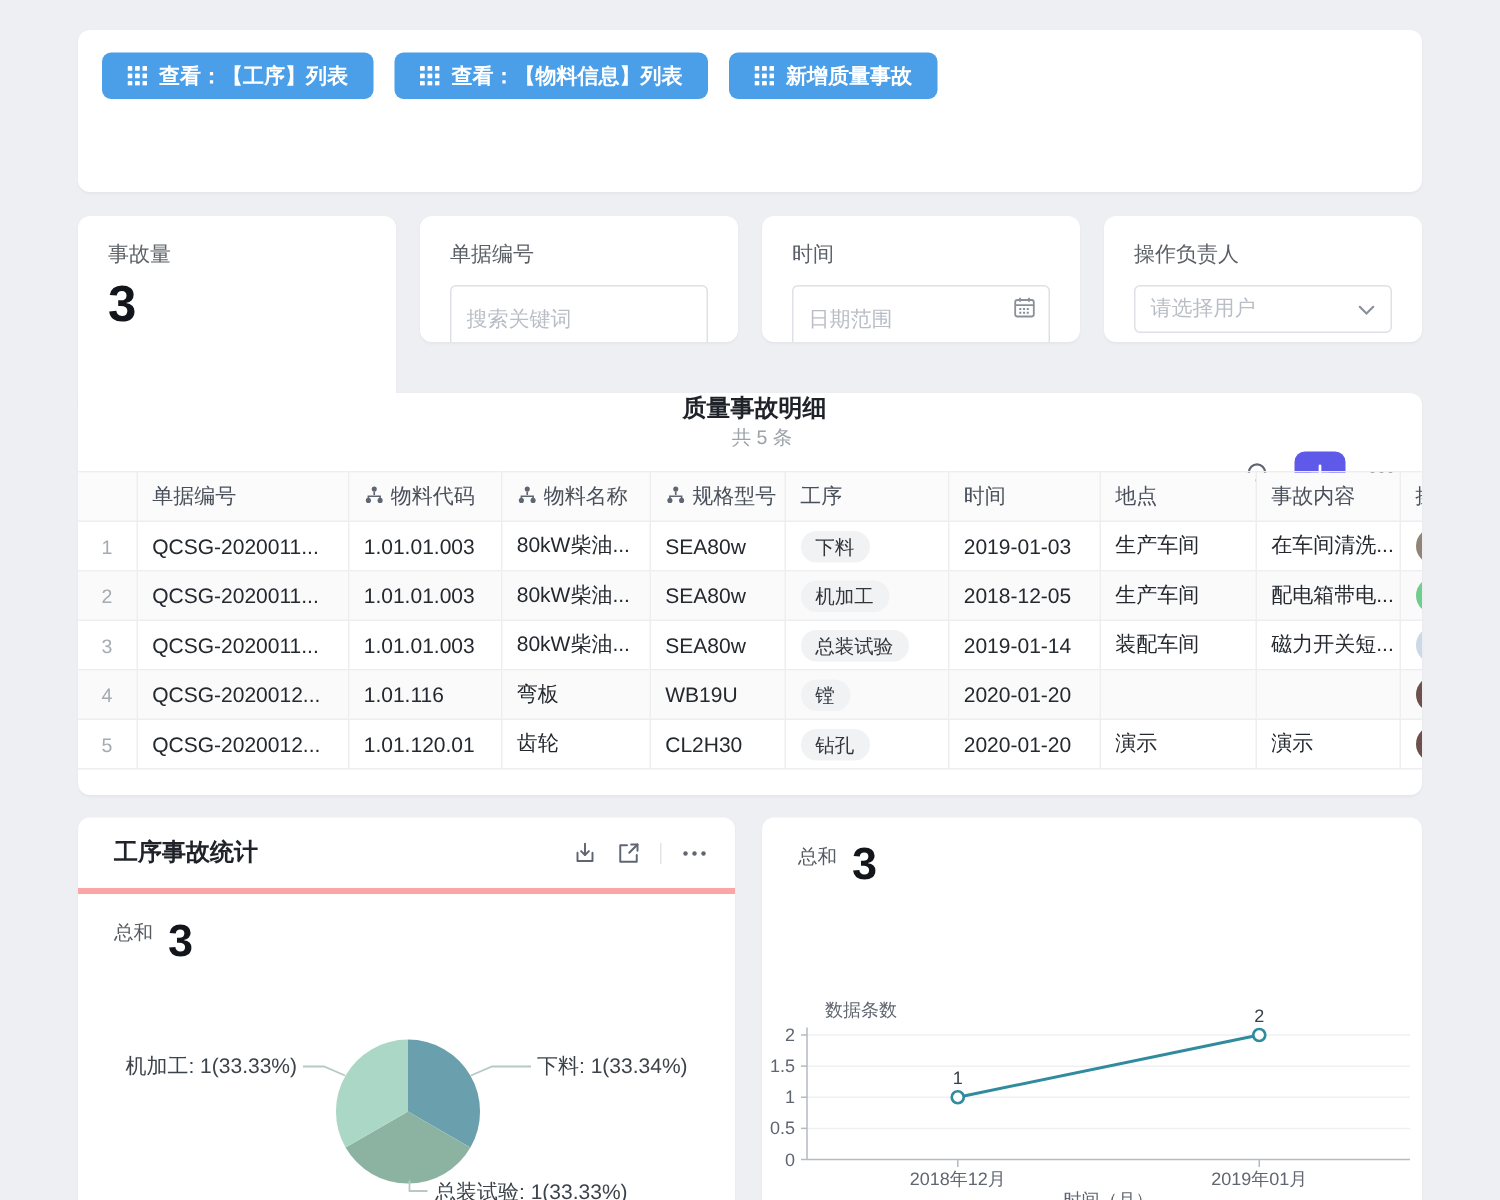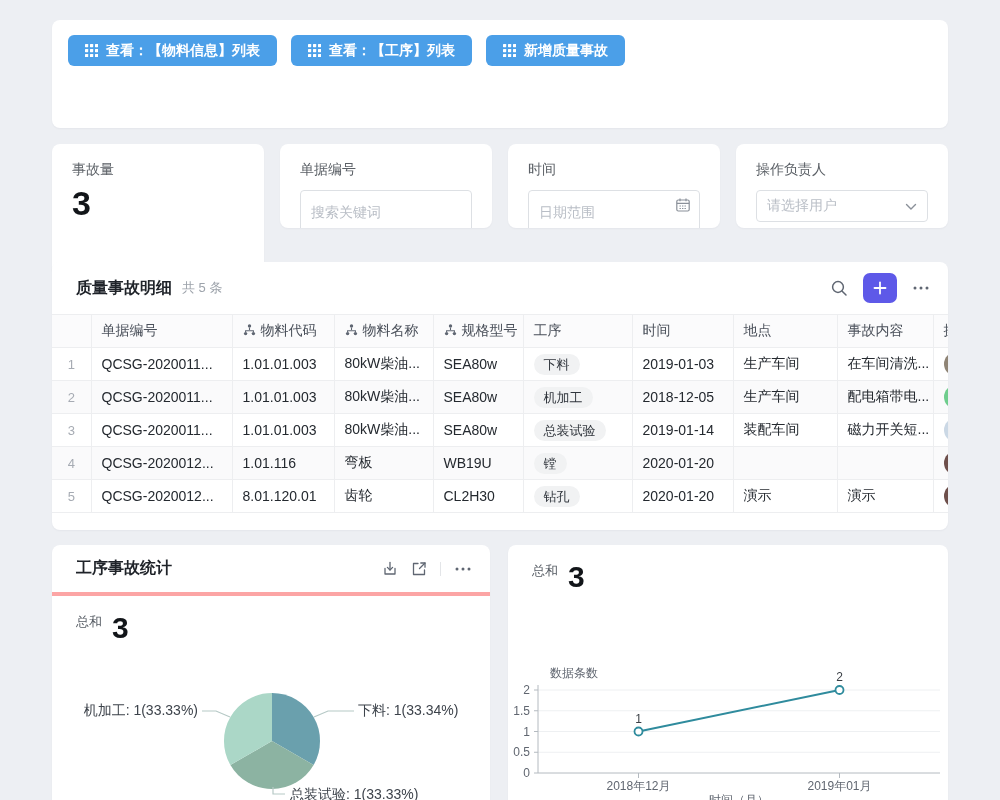--- a/index.html
+++ b/index.html
@@ -28,21 +28,21 @@
   .f-input-wrap{position:relative;margin:11px 20px 0 20px;}
   .f-input{width:100%;box-sizing:border-box;height:44px;border:1px solid #DDE0E4;border-radius:4px;
     padding:0 30px 0 10px;font-size:14px;color:#1F2329;font-family:inherit;background:#fff;}
   .f-input::placeholder{color:#B9BEC6;}
   .f-select{display:flex;align-items:center;justify-content:space-between;height:32px;box-sizing:border-box;
     border:1px solid #DDE0E4;border-radius:4px;padding:0 10px;font-size:14px;color:#B9BEC6;cursor:pointer;}
   .input-icon{position:absolute;right:9px;top:7px;}
 
   
   #table-card{left:52px;top:262px;width:896px;height:268px;}
-  .tc-head{display:flex;align-items:center;height:52px;padding:0 18px 0 24px;}
+  .tc-head{display:flex;align-items:center;height:52px;padding:0 18px 0 24px;flex-direction:column;}
   .tc-title{font-size:16px;font-weight:700;}
   .tc-count{margin-left:10px;font-size:13px;color:#9DA3AB;}
   .tc-actions{margin-left:auto;display:flex;align-items:center;gap:15px;}
   .icon-btn{display:inline-flex;align-items:center;justify-content:center;cursor:pointer;background:none;border:none;padding:0;}
   .plus-btn{width:34px;height:30px;background:#5E59E8;border-radius:7px;display:inline-flex;align-items:center;justify-content:center;border:none;cursor:pointer;}
   .tbl-wrap{position:absolute;left:0;right:0;top:52px;bottom:0;overflow:hidden;}
   table{border-collapse:collapse;table-layout:fixed;width:991px;font-size:14px;color:#24292F;}
   th,td{height:32px;padding:0 10px;border-bottom:1px solid #EDEEF0;border-right:1px solid #EDEEF0;
     overflow:hidden;white-space:nowrap;text-overflow:clip;text-align:left;font-weight:400;}
   thead th{border-top:1px solid #EDEEF0;color:#4A505A;background:#FBFBFC;}
@@ -79,35 +79,35 @@
             <rect x="0" y="0" width="3.2" height="3.2" rx="0.6" fill="#fff"></rect>
             <rect x="5" y="0" width="3.2" height="3.2" rx="0.6" fill="#fff"></rect>
             <rect x="10" y="0" width="3.2" height="3.2" rx="0.6" fill="#fff"></rect>
             <rect x="0" y="5" width="3.2" height="3.2" rx="0.6" fill="#fff"></rect>
             <rect x="5" y="5" width="3.2" height="3.2" rx="0.6" fill="#fff"></rect>
             <rect x="10" y="5" width="3.2" height="3.2" rx="0.6" fill="#fff"></rect>
             <rect x="0" y="10" width="3.2" height="3.2" rx="0.6" fill="#fff"></rect>
             <rect x="5" y="10" width="3.2" height="3.2" rx="0.6" fill="#fff"></rect>
             <rect x="10" y="10" width="3.2" height="3.2" rx="0.6" fill="#fff"></rect>
           </svg>
-          <span>查看：【物料信息】列表</span>
+          <span>查看：【工序】列表</span>
         </button>
         <button class="sc-btn">
           <svg width="13" height="13" viewBox="0 0 13 13">
             <rect x="0" y="0" width="3.2" height="3.2" rx="0.6" fill="#fff"></rect>
             <rect x="5" y="0" width="3.2" height="3.2" rx="0.6" fill="#fff"></rect>
             <rect x="10" y="0" width="3.2" height="3.2" rx="0.6" fill="#fff"></rect>
             <rect x="0" y="5" width="3.2" height="3.2" rx="0.6" fill="#fff"></rect>
             <rect x="5" y="5" width="3.2" height="3.2" rx="0.6" fill="#fff"></rect>
             <rect x="10" y="5" width="3.2" height="3.2" rx="0.6" fill="#fff"></rect>
             <rect x="0" y="10" width="3.2" height="3.2" rx="0.6" fill="#fff"></rect>
             <rect x="5" y="10" width="3.2" height="3.2" rx="0.6" fill="#fff"></rect>
             <rect x="10" y="10" width="3.2" height="3.2" rx="0.6" fill="#fff"></rect>
           </svg>
-          <span>查看：【工序】列表</span>
+          <span>查看：【物料信息】列表</span>
         </button>
         <button class="sc-btn">
           <svg width="13" height="13" viewBox="0 0 13 13">
             <rect x="0" y="0" width="3.2" height="3.2" rx="0.6" fill="#fff"></rect>
             <rect x="5" y="0" width="3.2" height="3.2" rx="0.6" fill="#fff"></rect>
             <rect x="10" y="0" width="3.2" height="3.2" rx="0.6" fill="#fff"></rect>
             <rect x="0" y="5" width="3.2" height="3.2" rx="0.6" fill="#fff"></rect>
             <rect x="5" y="5" width="3.2" height="3.2" rx="0.6" fill="#fff"></rect>
             <rect x="10" y="5" width="3.2" height="3.2" rx="0.6" fill="#fff"></rect>
             <rect x="0" y="10" width="3.2" height="3.2" rx="0.6" fill="#fff"></rect>
@@ -276,21 +276,21 @@
               <td>WB19U</td>
               <td><span class="tag">镗</span></td>
               <td>2020-01-20</td>
               <td></td>
               <td></td>
               <td><span class="avatar" style="background:#6E4F4B"></span></td>
             </tr>
             <tr>
               <td class="cnum">5</td>
               <td>QCSG-2020012...</td>
-              <td>8.01.120.01</td>
+              <td>1.01.120.01</td>
               <td>齿轮</td>
               <td>CL2H30</td>
               <td><span class="tag">钻孔</span></td>
               <td>2020-01-20</td>
               <td>演示</td>
               <td>演示</td>
               <td><span class="avatar" style="background:#6E4F4B"></span></td>
             </tr>
           </tbody>
         </table>

